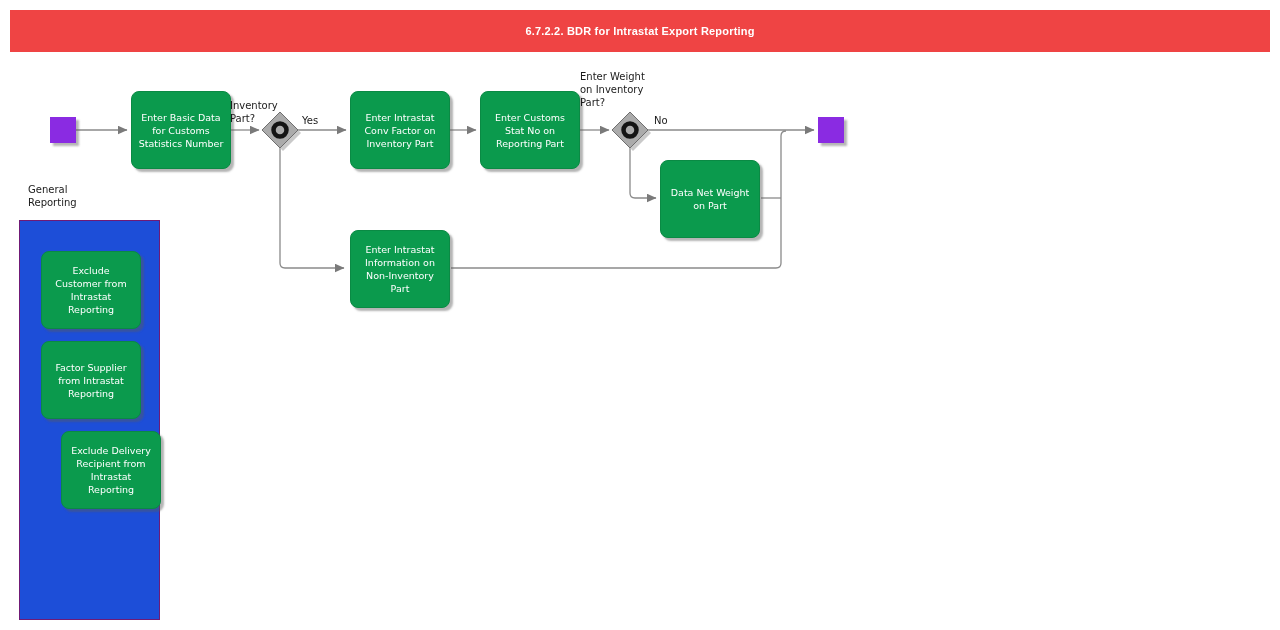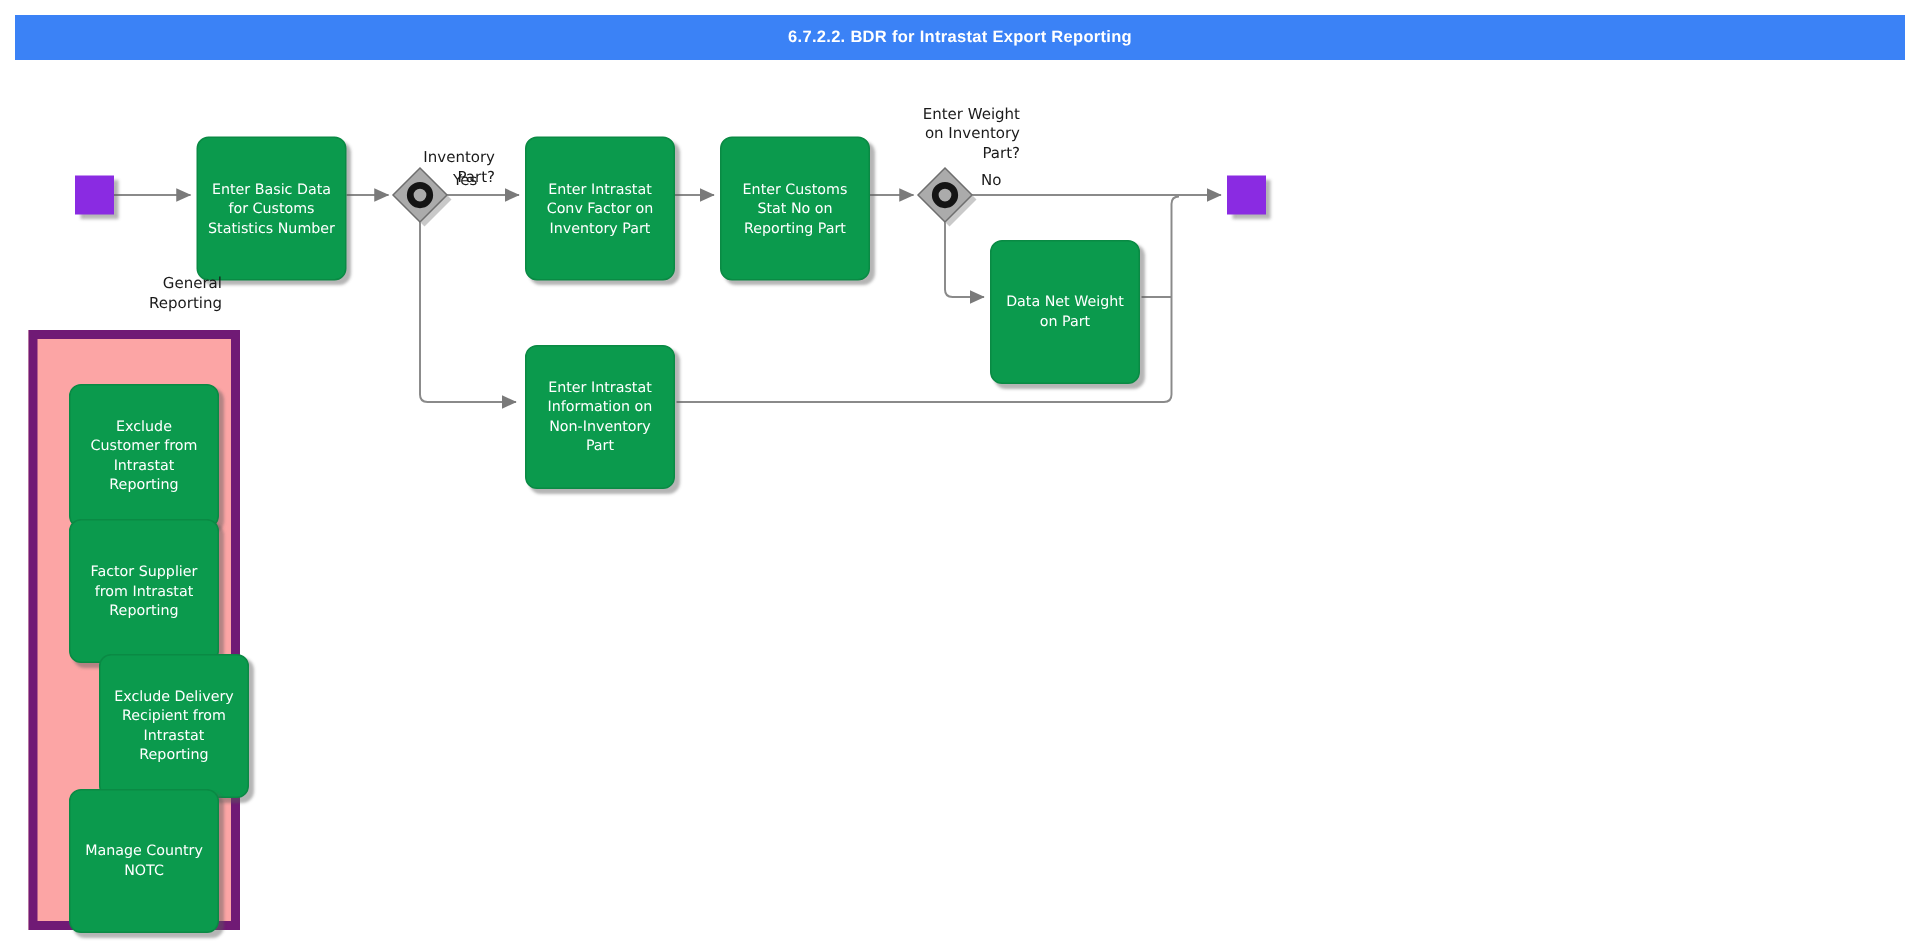--- a/index.html
+++ b/index.html
@@ -4,57 +4,57 @@
 <style>
   html, body { margin: 0; padding: 0; background: #ffffff; }
   body {
     width: 1280px; height: 630px; position: relative; overflow: hidden;
     font-family: "DejaVu Sans", "Liberation Sans", sans-serif;
   }
   .pre { white-space: pre-line; }
 
   
   .title-bar {
-    position: absolute; left: 10px; top: 10px; width: 1260px; height: 30px;
-    background: #3b82f6; color: #ffffff;
+    position: absolute; left: 10px; top: 10px; width: 1260px; height: 42px;
+    background: #ef4444; color: #ffffff;
     display: flex; align-items: center; justify-content: center;
     font-family: "Liberation Sans", sans-serif;
     font-size: 11px; font-weight: bold; letter-spacing: 0.2px;
   }
 
   
   svg.wires { position: absolute; left: 0; top: 0; width: 1280px; height: 630px; }
 
   
   .activity {
-    position: absolute; width: 100px; height: 96px; box-sizing: border-box;
+    position: absolute; width: 100px; height: 78px; box-sizing: border-box;
     background: #0b9a4d; border: 1px solid #0a8a44; border-radius: 8px;
     color: #ffffff; font-size: 9.5px; line-height: 13px; text-align: center;
     display: flex; align-items: center; justify-content: center;
     box-shadow: 3px 3px 2px rgba(90,90,90,0.45);
     padding: 2px; cursor: pointer;
   }
 
   
   .event-sq {
     position: absolute; width: 26px; height: 26px; background: #8a2be2;
     box-shadow: 3px 3px 2px rgba(90,90,90,0.45);
   }
 
   
   .lbl {
     position: absolute; color: #1a1a1a; font-size: 10px; line-height: 13px;
-    text-align: right;
+    text-align: left;
   }
   .lbl-left { text-align: center; }
 
   
   .ga-box {
     position: absolute; left: 19px; top: 220px; width: 141px; height: 400px;
-    box-sizing: border-box; border: 6px solid #701a75; background: #fca5a5;
+    box-sizing: border-box; border: 1px solid #701a75; background: #1d4ed8;
   }
   .ga-item { left: 40px; }
 </style>
 </head>
 <body>
 
 <div class="title-bar">
   <span>6.7.2.2. BDR for Intrastat Export Reporting</span>
 </div>
 
@@ -126,15 +126,13 @@
 Customer from
 Intrastat
 Reporting</div>
   <div class="activity pre ga-item" style="left:21px; top:120px;">Factor Supplier
 from Intrastat
 Reporting</div>
   <div class="activity pre ga-item" style="left:21px; top:210px;margin-left:20px;">Exclude Delivery
 Recipient from
 Intrastat
 Reporting</div>
-  <div class="activity pre ga-item" style="left:21px; top:300px;">Manage Country
-NOTC</div>
 </div>
 
 </body></html>

